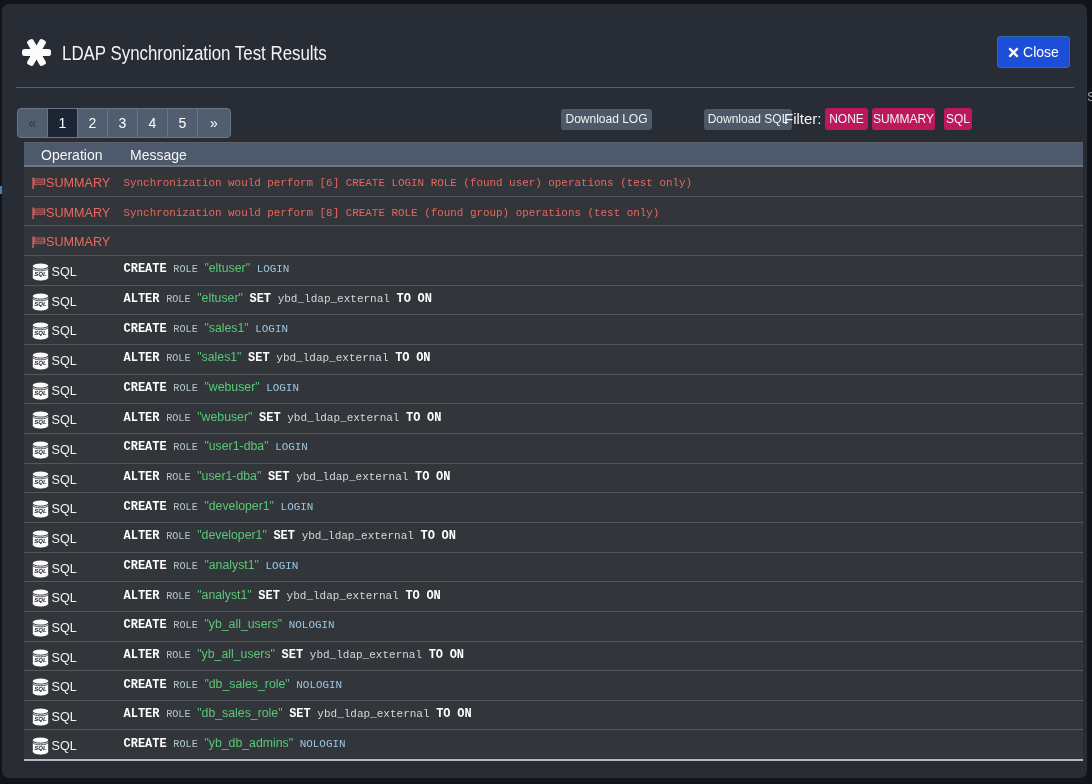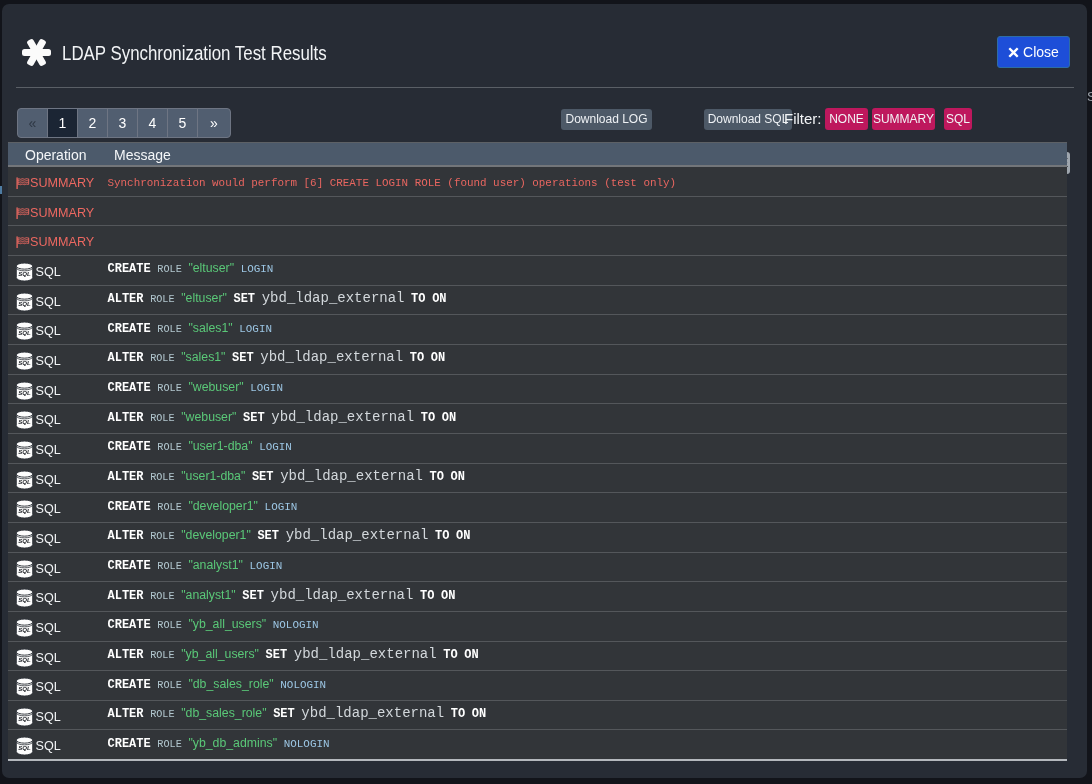--- a/index.html
+++ b/index.html
@@ -21,21 +21,21 @@
 .pg.dis   { color:#2e3744; }
 .pg.act   { background:#1b2534; border-color:#6e7583; }
 
 
 .tbtn { position:absolute; top:105px; height:21px; background:#4d5967; border-radius:3px; color:#eef1f4; font-size:12px; text-align:center; line-height:21px; }
 .fbtn { position:absolute; top:104px; height:22px; background:#be185d; border-radius:3px; color:#f2f4f6; font-size:12px; text-align:center; line-height:22px; }
 .fbtn.lite { background:#9fa6ae; color:#2c3137;margin-top:44px; }
 .flabel { position:absolute; left:782px; top:106px; font-size:15px; color:#f2f4f6; }
 
 
-.tbl { position:absolute; left:6px; top:138px; width:1059px; border-top:1px solid #5d6166; border-bottom:2px solid #b4b8bd; }
+.tbl { position:absolute; left:22px; top:138px; width:1059px; border-top:1px solid #5d6166; border-bottom:2px solid #b4b8bd; }
 .thead { height:24px; background:#4c5a6b; border-bottom:2px solid #73767a; position:relative; }
 .thead span { position:absolute; top:0; line-height:24px; font-size:14px; color:#f4f6f8; }
 .th-op { left:17px; }
 .th-msg { left:106px; }
 .row { position:relative; height:29.66px; background:#323539; border-top:1px solid #54575b; }
 .thead + .row { border-top:none; height:28.66px; }
 .opicon { position:absolute; }
 .flagicon { left:8px; top:10px; }
 .dbicon { left:7px; top:6px; }
 .oplabel { position:absolute; left:22px; top:2px; line-height:29px; font-size:12.6px; }
@@ -43,21 +43,21 @@
 .oplabel.white { color:#f2f4f6; left:27.5px; }
 .msg { position:absolute; left:99.5px; top:0; line-height:29px; white-space:pre; }
 .sum .msg { top:-1px; }
 .sql .msg { top:-3.6px; }
 .mono { font-family:"Liberation Mono", monospace; font-size:11px; }
 .redmsg { color:#e96660; font-size:10.9px; }
 .b { color:#ffffff; font-weight:bold; font-size:12px; }
 .r { color:#b2c7cf; font-size:10.2px; }
 .s { color:#5ac878; font-family:"Liberation Sans",sans-serif; font-size:12.3px; }
 .l { color:#9cc6e4; font-size:10.9px; }
-.p { color:#d3d8dc; font-size:14px; }
+.p { color:#d3d8dc; font-size:11px; }
 
 
 .art { position:absolute; }
 </style>
 </head>
 <body>
 <div class="modal">
 <svg class="logo" width="29" height="29" viewBox="0 0 29 29">
 <g fill="#fbfbfb">
 <rect x="0" y="11" width="29" height="7" rx="2.5"></rect>
@@ -106,20 +106,21 @@
         <div class="msg"><span class="mono redmsg">Synchronization would perform [6] CREATE LOGIN ROLE (found user) operations (test only)</span></div>
       </div>
 <div class="row sum">
         <svg class="opicon flagicon" width="14" height="12" viewBox="0 0 14 12">
 <path d="M1.1 0.8 V11.4" stroke="#ec6861" stroke-width="1.3" fill="none" stroke-linecap="round"></path>
 <path d="M2 2.1 C3 1 4 3 5.5 2 C7 1 8 3 9.5 2 C11 1 11.9 2.6 12.7 1.9 V7.3 C11.8 8 11 6.4 9.5 7.4 C8 8.4 7 6.4 5.5 7.4 C4 8.4 3 6.6 2 7.5 Z" fill="none" stroke="#ec6861" stroke-width="0.95"></path>
 <path d="M2 4 C3 2.9 4 4.9 5.5 3.9 C7 2.9 8 4.9 9.5 3.9 C11 2.9 11.8 4.4 12.6 3.8" fill="none" stroke="#ec6861" stroke-width="0.85"></path>
 <path d="M2 5.8 C3 4.7 4 6.7 5.5 5.7 C7 4.7 8 6.7 9.5 5.7 C11 4.7 11.8 6.2 12.6 5.6" fill="none" stroke="#ec6861" stroke-width="0.85"></path>
 </svg>
         <span class="oplabel red">SUMMARY</span>
+        <div class="msg"><span class="mono redmsg">Synchronization would perform [8] CREATE ROLE (found group) operations (test only)</span></div>
       </div>
 <div class="row sum">
         <svg class="opicon flagicon" width="14" height="12" viewBox="0 0 14 12">
 <path d="M1.1 0.8 V11.4" stroke="#ec6861" stroke-width="1.3" fill="none" stroke-linecap="round"></path>
 <path d="M2 2.1 C3 1 4 3 5.5 2 C7 1 8 3 9.5 2 C11 1 11.9 2.6 12.7 1.9 V7.3 C11.8 8 11 6.4 9.5 7.4 C8 8.4 7 6.4 5.5 7.4 C4 8.4 3 6.6 2 7.5 Z" fill="none" stroke="#ec6861" stroke-width="0.95"></path>
 <path d="M2 4 C3 2.9 4 4.9 5.5 3.9 C7 2.9 8 4.9 9.5 3.9 C11 2.9 11.8 4.4 12.6 3.8" fill="none" stroke="#ec6861" stroke-width="0.85"></path>
 <path d="M2 5.8 C3 4.7 4 6.7 5.5 5.7 C7 4.7 8 6.7 9.5 5.7 C11 4.7 11.8 6.2 12.6 5.6" fill="none" stroke="#ec6861" stroke-width="0.85"></path>
 </svg>
         <span class="oplabel red">SUMMARY</span>
       </div>

